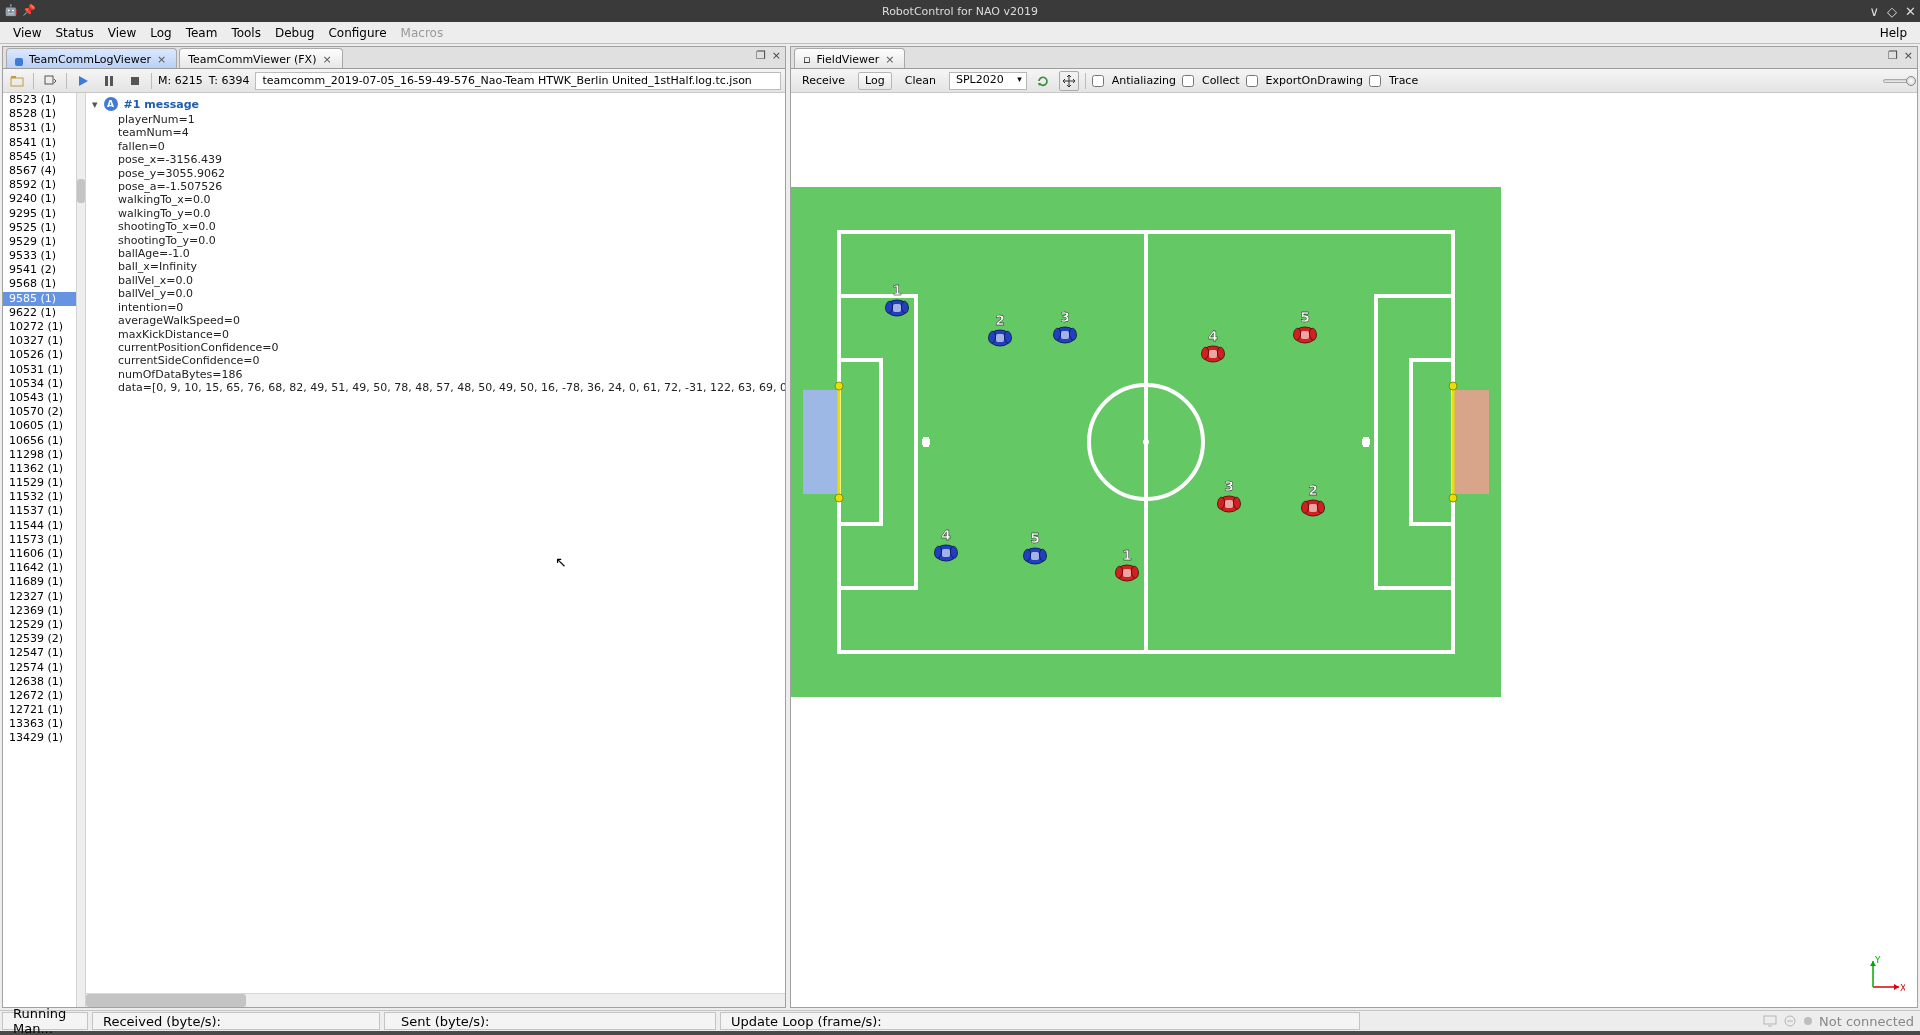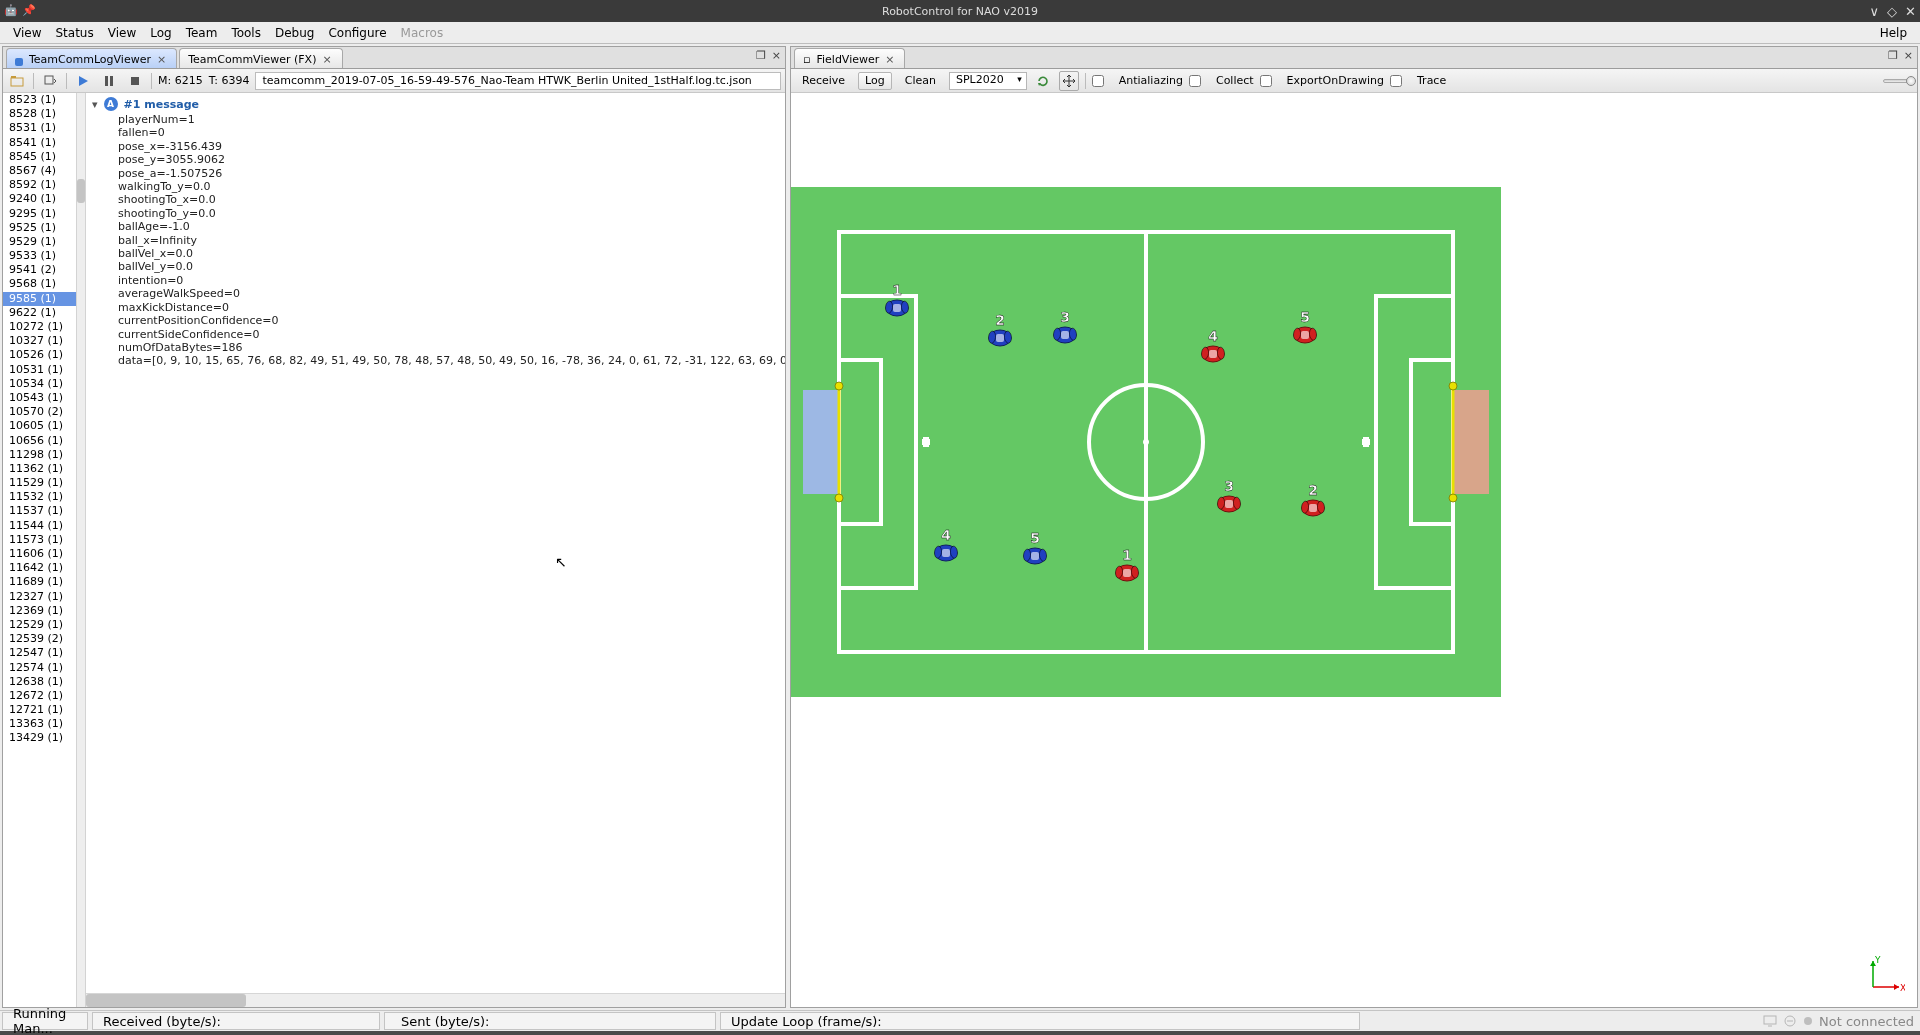--- a/index.html
+++ b/index.html
@@ -40,21 +40,21 @@
 .msg-header .toggle { color: #555; font-weight: normal; }
 .msg-header .badge { width: 14px; height: 14px; border-radius: 50%; background: #3e7bd6; color: #fff; font-size: 9px; display: inline-flex; align-items: center; justify-content: center; font-weight: bold; }
 .msg-line { padding-left: 26px; line-height: 13.4px; color: #222; }
 .msg-scrollx { position: absolute; bottom: 0; left: 0; right: 0; height: 14px; background: #eee; border-top: 1px solid #d6d6d6; }
 .msg-scrollx-thumb { width: 160px; height: 100%; background: #c4c4c4; border-radius: 3px; }
 .fv-toolbar { height: 24px; display: flex; align-items: center; gap: 6px; padding: 0 4px; border-bottom: 1px solid #c8c8c8; font-size: 11px; background: linear-gradient(#f5f5f5, #e4e4e4); }
 .fv-btn { padding: 1px 6px; border: 1px solid #b6b6b6; border-radius: 2px; background: linear-gradient(#fdfdfd,#e6e6e6); height: 18px; display: inline-flex; align-items: center; }
 .fv-btn.plain { border-color: transparent; background: transparent; }
 .fv-select { border: 1px solid #b6b6b6; height: 18px; padding: 0 22px 0 6px; background: #fff; position: relative; }
 .fv-select::after { content: "▾"; position: absolute; right: 4px; top: 1px; font-size: 9px; }
-.checkbox { display: inline-flex; align-items: center; gap: 15px; }
+.checkbox { display: inline-flex; align-items: center; gap: 8px; }
 .checkbox input { width: 12px; height: 12px; }
 .fv-rightctl { margin-left: auto; display: flex; align-items: center; gap: 28px; }
 .slider-track { width: 30px; height: 4px; background: linear-gradient(#cfcfcf,#eee); border: 1px solid #aaa; border-radius: 2px; position: relative; }
 .slider-thumb { width: 10px; height: 10px; border-radius: 50%; background: radial-gradient(#fff,#ccc); border: 1px solid #888; position: absolute; right: -4px; top: -4px; }
 .field-wrap { flex: 1; background: #fff; position: relative; overflow: hidden; }
 .field-svg { position: absolute; top: 94px; left: 0; width: 710px; height: 510px; }
 .axis-indicator { position: absolute; right: 12px; bottom: 12px; width: 40px; height: 40px; }
 .statusbar { height: 21px; background: #ededed; border-top: 1px solid #c4c4c4; display: flex; align-items: center; font-size: 13px; }
 .status-cell { padding: 2px 10px; border: 1px solid #c4c4c4; margin: 1px 2px; background: #f4f4f4; height: 18px; display: flex; align-items: center; }
 .status-right { margin-left: auto; display: flex; align-items: center; gap: 6px; padding-right: 6px; color: #888; }
@@ -204,24 +204,26 @@
         </div>
       <div class="msg-area">
         <div class="msg-tree">
           <div class="msg-header">
             <span class="toggle">▾</span>
             <span class="badge">A</span>
             <span>#1 message</span>
           </div>
           <div id="msglines">
               <div class="msg-line">playerNum=1</div>
+              <div class="msg-line">teamNum=4</div>
               <div class="msg-line">fallen=0</div>
               <div class="msg-line">pose_x=-3156.439</div>
               <div class="msg-line">pose_y=3055.9062</div>
               <div class="msg-line">pose_a=-1.507526</div>
+              <div class="msg-line">walkingTo_x=0.0</div>
               <div class="msg-line">walkingTo_y=0.0</div>
               <div class="msg-line">shootingTo_x=0.0</div>
               <div class="msg-line">shootingTo_y=0.0</div>
               <div class="msg-line">ballAge=-1.0</div>
               <div class="msg-line">ball_x=Infinity</div>
               <div class="msg-line">ballVel_x=0.0</div>
               <div class="msg-line">ballVel_y=0.0</div>
               <div class="msg-line">intention=0</div>
               <div class="msg-line">averageWalkSpeed=0</div>
               <div class="msg-line">maxKickDistance=0</div>

